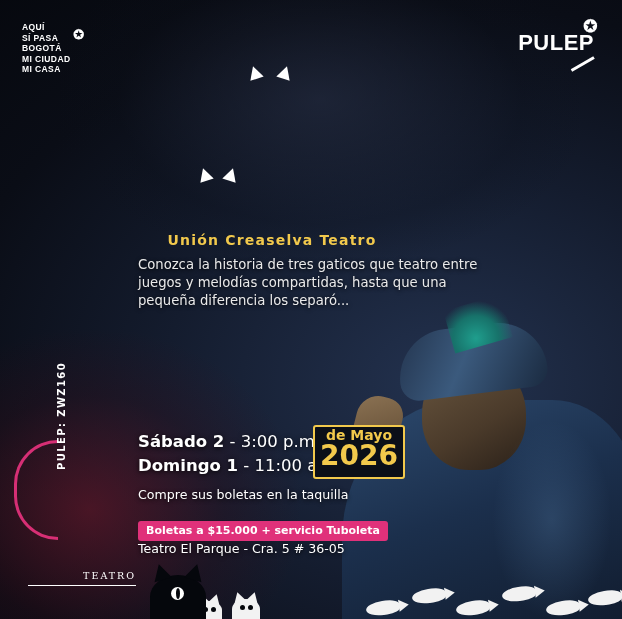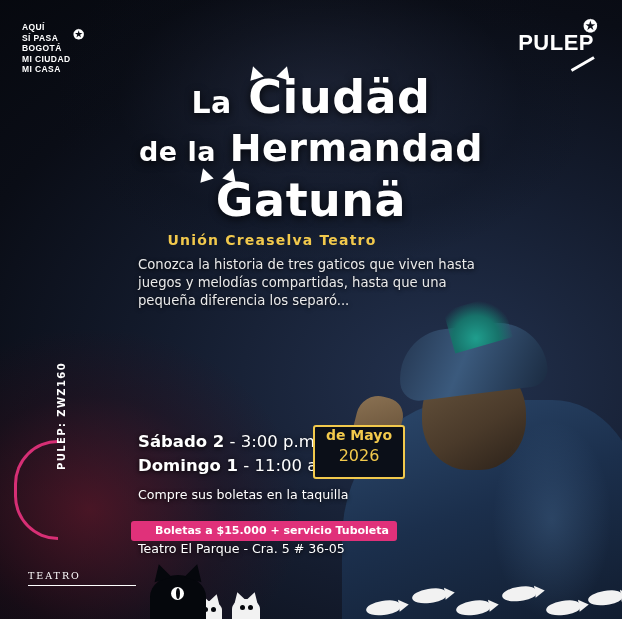--- a/index.html
+++ b/index.html
@@ -175,38 +175,38 @@
     position: absolute; left: 313px; top: 425px;
     width: 92px; height: 54px;
     background: #0b0f18;
     border: 2px solid #f2c94c;
     border-radius: 3px;
     color: #f2c94c;
     text-align: center;
     font-family: "DejaVu Sans", sans-serif;
   }
   .month-box .m { font-size: 14px; font-weight: bold; line-height: 16px; }
-  .month-box .y { font-size: 16px; font-weight: normal; line-height: 26px; }
+  .month-box .y { font-size: 28px; font-weight: bold; line-height: 26px; }
 
   .buy {
     position: absolute; left: 138px; top: 487px; width: 250px;
     color: #fff;
     font-size: 12.6px;
     line-height: 16px;
     font-family: "DejaVu Sans", sans-serif;
     text-shadow: 0 1px 4px rgba(0,0,0,0.9);
   }
   .buy b { font-weight: bold; }
   .price-badge {
-    position: absolute; left: 131px; top: 521px;
+    position: absolute; left: 138px; top: 521px;
     background: #e0317a;
     color: #fff;
     font-size: 11px;
     font-weight: bold;
-    padding: 3px 8px 4px 24px;
+    padding: 3px 8px 4px 8px;
     border-radius: 3px;
     white-space: nowrap;
     font-family: "DejaVu Sans", sans-serif;
   }
   .venue {
     position: absolute; left: 138px; top: 541px;
     color: #fff;
     font-size: 12.6px;
     font-family: "DejaVu Sans", sans-serif;
     text-shadow: 0 1px 4px rgba(0,0,0,0.9);
@@ -234,21 +234,21 @@
     border-right: none;
     border-radius: 60px 0 0 60px;
     opacity: 0.95;
   }
 
   
   .teatro {
     position: absolute; left: 28px; top: 570px;
     width: 108px;
     color: #fff;
-    text-align: left;
+    text-align: right;
     font-family: "DejaVu Serif", serif;
   }
   .teatro .t-small { font-size: 9.5px; letter-spacing: 2px; line-height: 12px; }
   .teatro .t-big { font-size: 16px; letter-spacing: 1px; line-height: 18px; }
   .teatro .t-rule { width: 108px; height: 1px; background: #fff; margin: 3px 0 2px 0; }
 
   
   .cats {
     position: absolute; left: 150px; bottom: 0;
     width: 472px; height: 56px;
@@ -327,46 +327,33 @@
     <div>MI CASA</div>
     <span class="star">✪</span>
   </div>
 
   <div class="logo-bogota-tr">
     <span>PULEP</span>
     <span class="bstar">✪</span>
     <span class="bline"></span>
   </div>
 
-  <div class="title-wrap">
-    <div class="title-line t1">
-      <span class="small">La</span>
-      <span>Ciudäd</span>
-    </div>
-    <div class="title-line t2">
-      <span class="small">de la</span>
-      <span>Hermandad</span>
-    </div>
-    <div class="title-line t3">
-      <span>Gatunä</span>
-    </div>
-  </div>
 
   <div class="ears1">
     <span class="ear-left"></span>
     <span class="ear-right"></span>
   </div>
   <div class="ears2">
     <span class="ear-left"></span>
     <span class="ear-right"></span>
   </div>
 
   <div class="company">Unión Creaselva Teatro</div>
 
-  <div class="synopsis">Conozca la historia de tres gaticos que viven hasta juegos y melodías compartidas, hasta que una pequeña diferencia los separó...</div>
+  <div class="synopsis">Conozca la historia de tres gaticos que teatro entre juegos y melodías compartidas, hasta que una pequeña diferencia los separó...</div>
 
   <div class="dates">
     <div class="date-row">
       <span class="day">Sábado 2</span><span> - </span><span class="time">3:00 p.m.</span>
     </div>
     <div class="date-row">
       <span class="day">Domingo 1</span><span> - </span><span class="time">11:00 a.m.</span>
     </div>
   </div>
 

